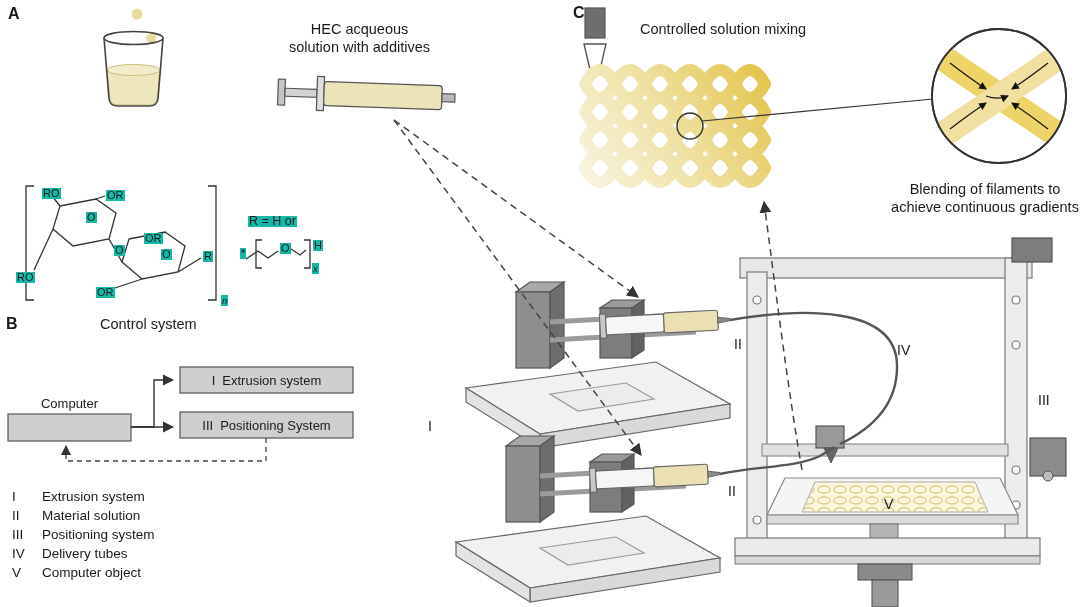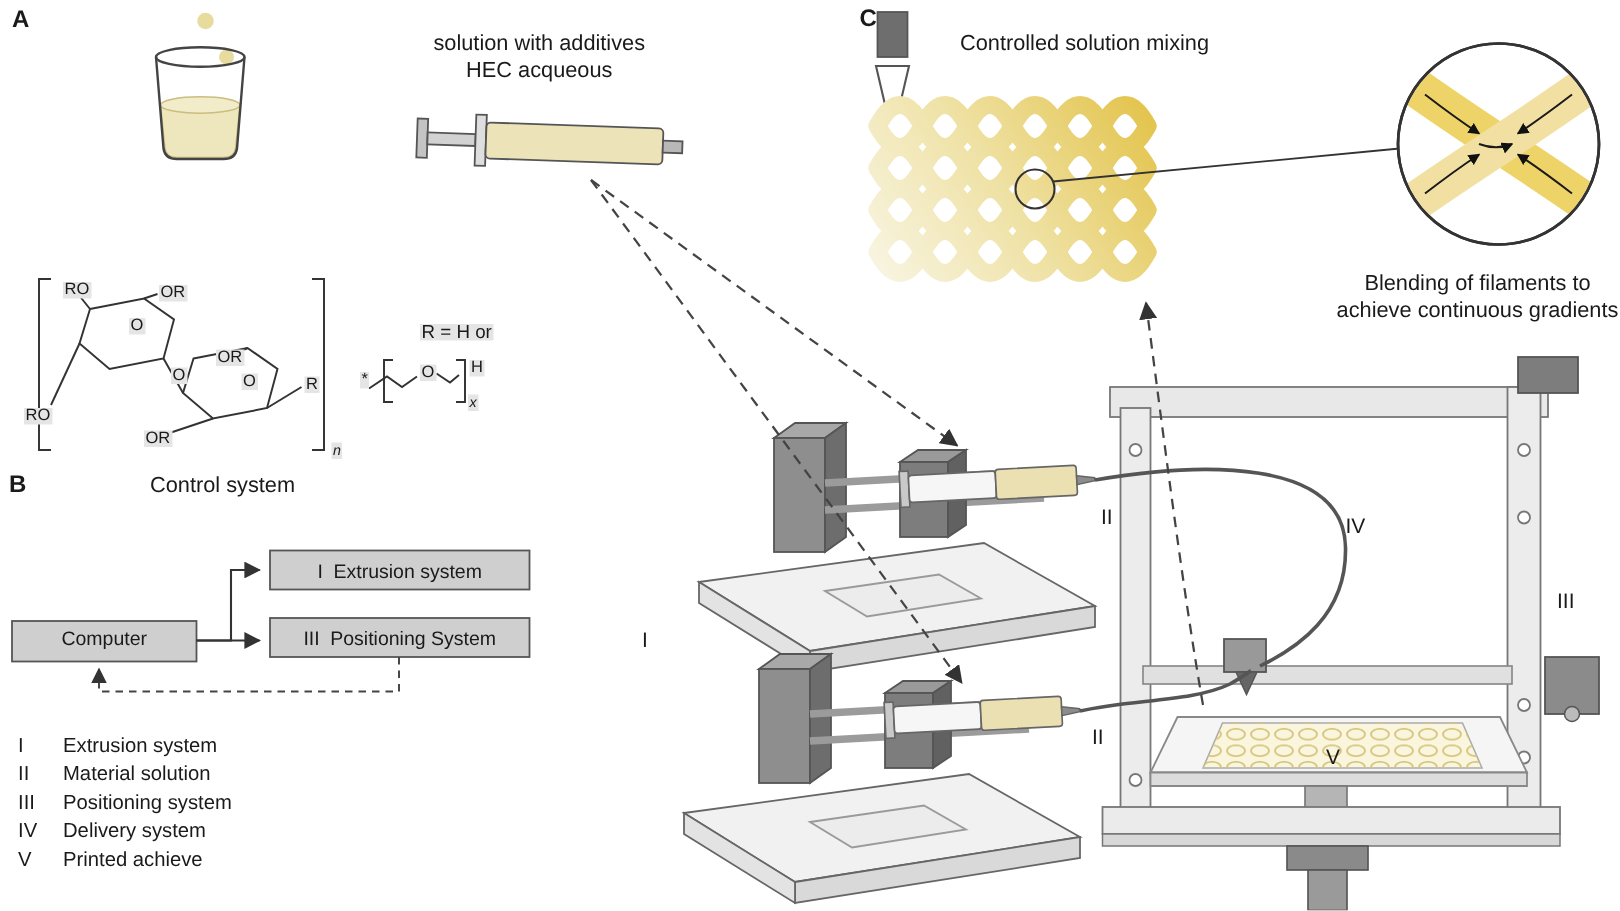--- a/index.html
+++ b/index.html
@@ -5,21 +5,21 @@
   * { margin:0; padding:0; box-sizing:border-box; }
   body { background:#ffffff; }
   #canvas {
     position:relative; width:1080px; height:607px; background:#fff;
     font-family:"Liberation Sans", sans-serif; color:#1a1a1a; overflow:hidden;
   }
   svg.art { position:absolute; left:0; top:0; }
   .panel-letter { position:absolute; font-weight:bold; font-size:16px; }
   .lbl { position:absolute; font-size:14.5px; line-height:18px; }
   .center { text-align:center; }
-  .chem { position:absolute; font-size:11px; line-height:11px; background:#e5e5e5; padding:0 1px; }
+  .chem { position:absolute; font-size:11px; line-height:11px; background:#14b8a6; padding:0 1px; }
   .chem.sub { font-size:9.5px; font-style:italic; }
   .fc-box { position:absolute; display:flex; align-items:center; justify-content:center;
             font-size:13px; gap:7px; }
   .legend { position:absolute; left:12px; top:487px; }
   .legend-row { display:flex; font-size:13.5px; line-height:19px; }
   .legend-num { width:30px; }
   .mlabel { position:absolute; font-size:14px; }
 </style>
 </head>
 <body>
@@ -214,41 +214,41 @@
   <span class="chem" style="left:42px; top:188px;">RO</span>
   <span class="chem" style="left:106px; top:190px;">OR</span>
   <span class="chem" style="left:86px; top:212px;">O</span>
   <span class="chem" style="left:144px; top:233px;">OR</span>
   <span class="chem" style="left:114px; top:245px;">O</span>
   <span class="chem" style="left:16px; top:272px;">RO</span>
   <span class="chem" style="left:96px; top:287px;">OR</span>
   <span class="chem" style="left:161px; top:249px;">O</span>
   <span class="chem" style="left:203px; top:251px;">R</span>
   <span class="chem sub" style="left:221px; top:295px;">n</span>
-  <span class="chem" style="left:248px; top:216px; font-size:12.5px;margin-left:32px;">R = H or</span>
+  <span class="chem" style="left:248px; top:216px; font-size:12.5px;">R = H or</span>
   <span class="chem" style="left:240px; top:248px;">*</span>
   <span class="chem" style="left:280px; top:243px;">O</span>
   <span class="chem" style="left:313px; top:240px;">H</span>
   <span class="chem sub" style="left:312px; top:263px;">x</span>
 
   <div class="lbl center" style="left:252px; top:20px; width:215px;">
+    <div>HEC acqueous</div>
     <div>solution with additives</div>
-    <div>HEC acqueous</div>
   </div>
 
   <div class="lbl" style="left:640px; top:20px; width:235px;">
     <div>Controlled solution mixing</div>
   </div>
   <div class="lbl center" style="left:860px; top:180px; width:250px;">
     <div>Blending of filaments to</div>
     <div>achieve continuous gradients</div>
   </div>
 
   <div class="lbl" style="left:100px; top:315px;">Control system</div>
-  <div class="fc-box" style="left:8px; top:412px; width:123px; height:27px;">Computer</div>
+  <div class="fc-box" style="left:8px; top:390px; width:123px; height:27px;">Computer</div>
   <div class="fc-box" style="left:180px; top:367px; width:173px; height:26px;">
     <span>I</span>
     <span>Extrusion system</span>
   </div>
   <div class="fc-box" style="left:180px; top:412px; width:173px; height:26px;">
     <span>III</span>
     <span>Positioning System</span>
   </div>
 
   <div class="legend">
@@ -259,25 +259,25 @@
     <div class="legend-row">
       <span class="legend-num">II</span>
       <span>Material solution</span>
     </div>
     <div class="legend-row">
       <span class="legend-num">III</span>
       <span>Positioning system</span>
     </div>
     <div class="legend-row">
       <span class="legend-num">IV</span>
-      <span>Delivery system</span>
+      <span>Delivery tubes</span>
     </div>
     <div class="legend-row">
       <span class="legend-num">V</span>
-      <span>Printed achieve</span>
+      <span>Computer object</span>
     </div>
   </div>
 
   <span class="mlabel" style="left:428px; top:418px;">I</span>
   <span class="mlabel" style="left:734px; top:336px;">II</span>
   <span class="mlabel" style="left:728px; top:483px;">II</span>
   <span class="mlabel" style="left:1038px; top:392px;">III</span>
   <span class="mlabel" style="left:897px; top:342px;">IV</span>
   <span class="mlabel" style="left:884px; top:496px;">V</span>
 

